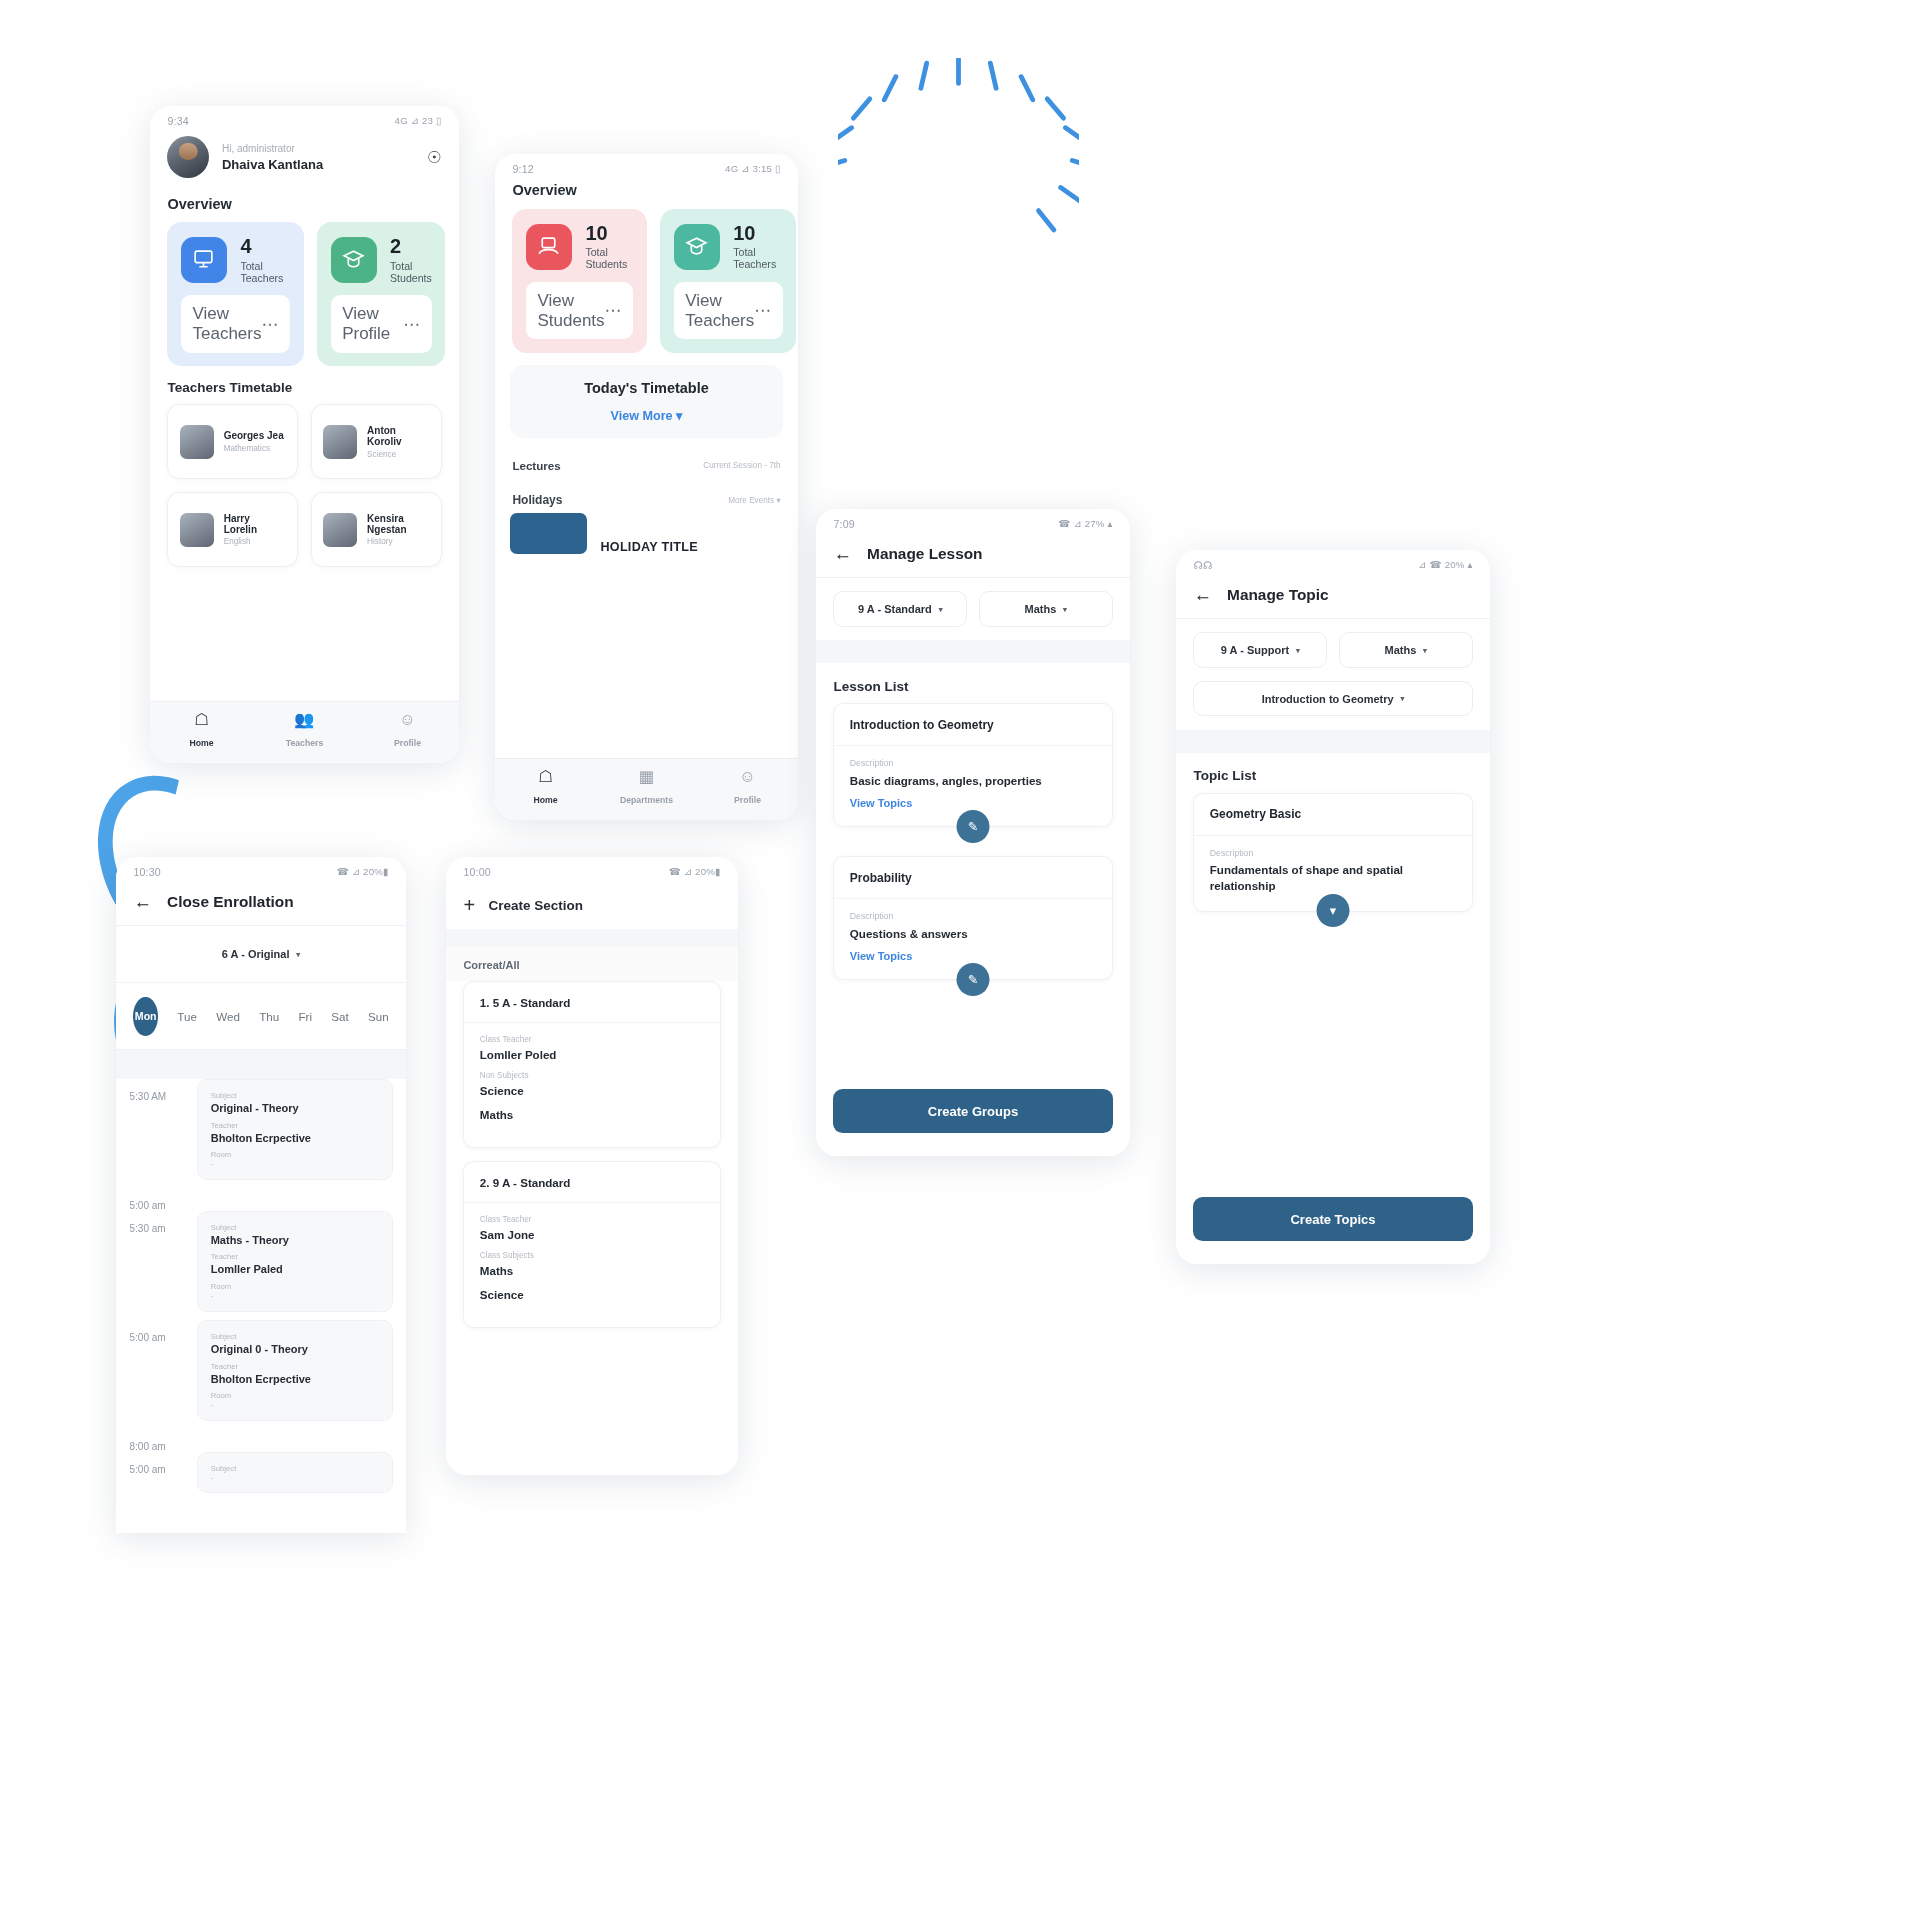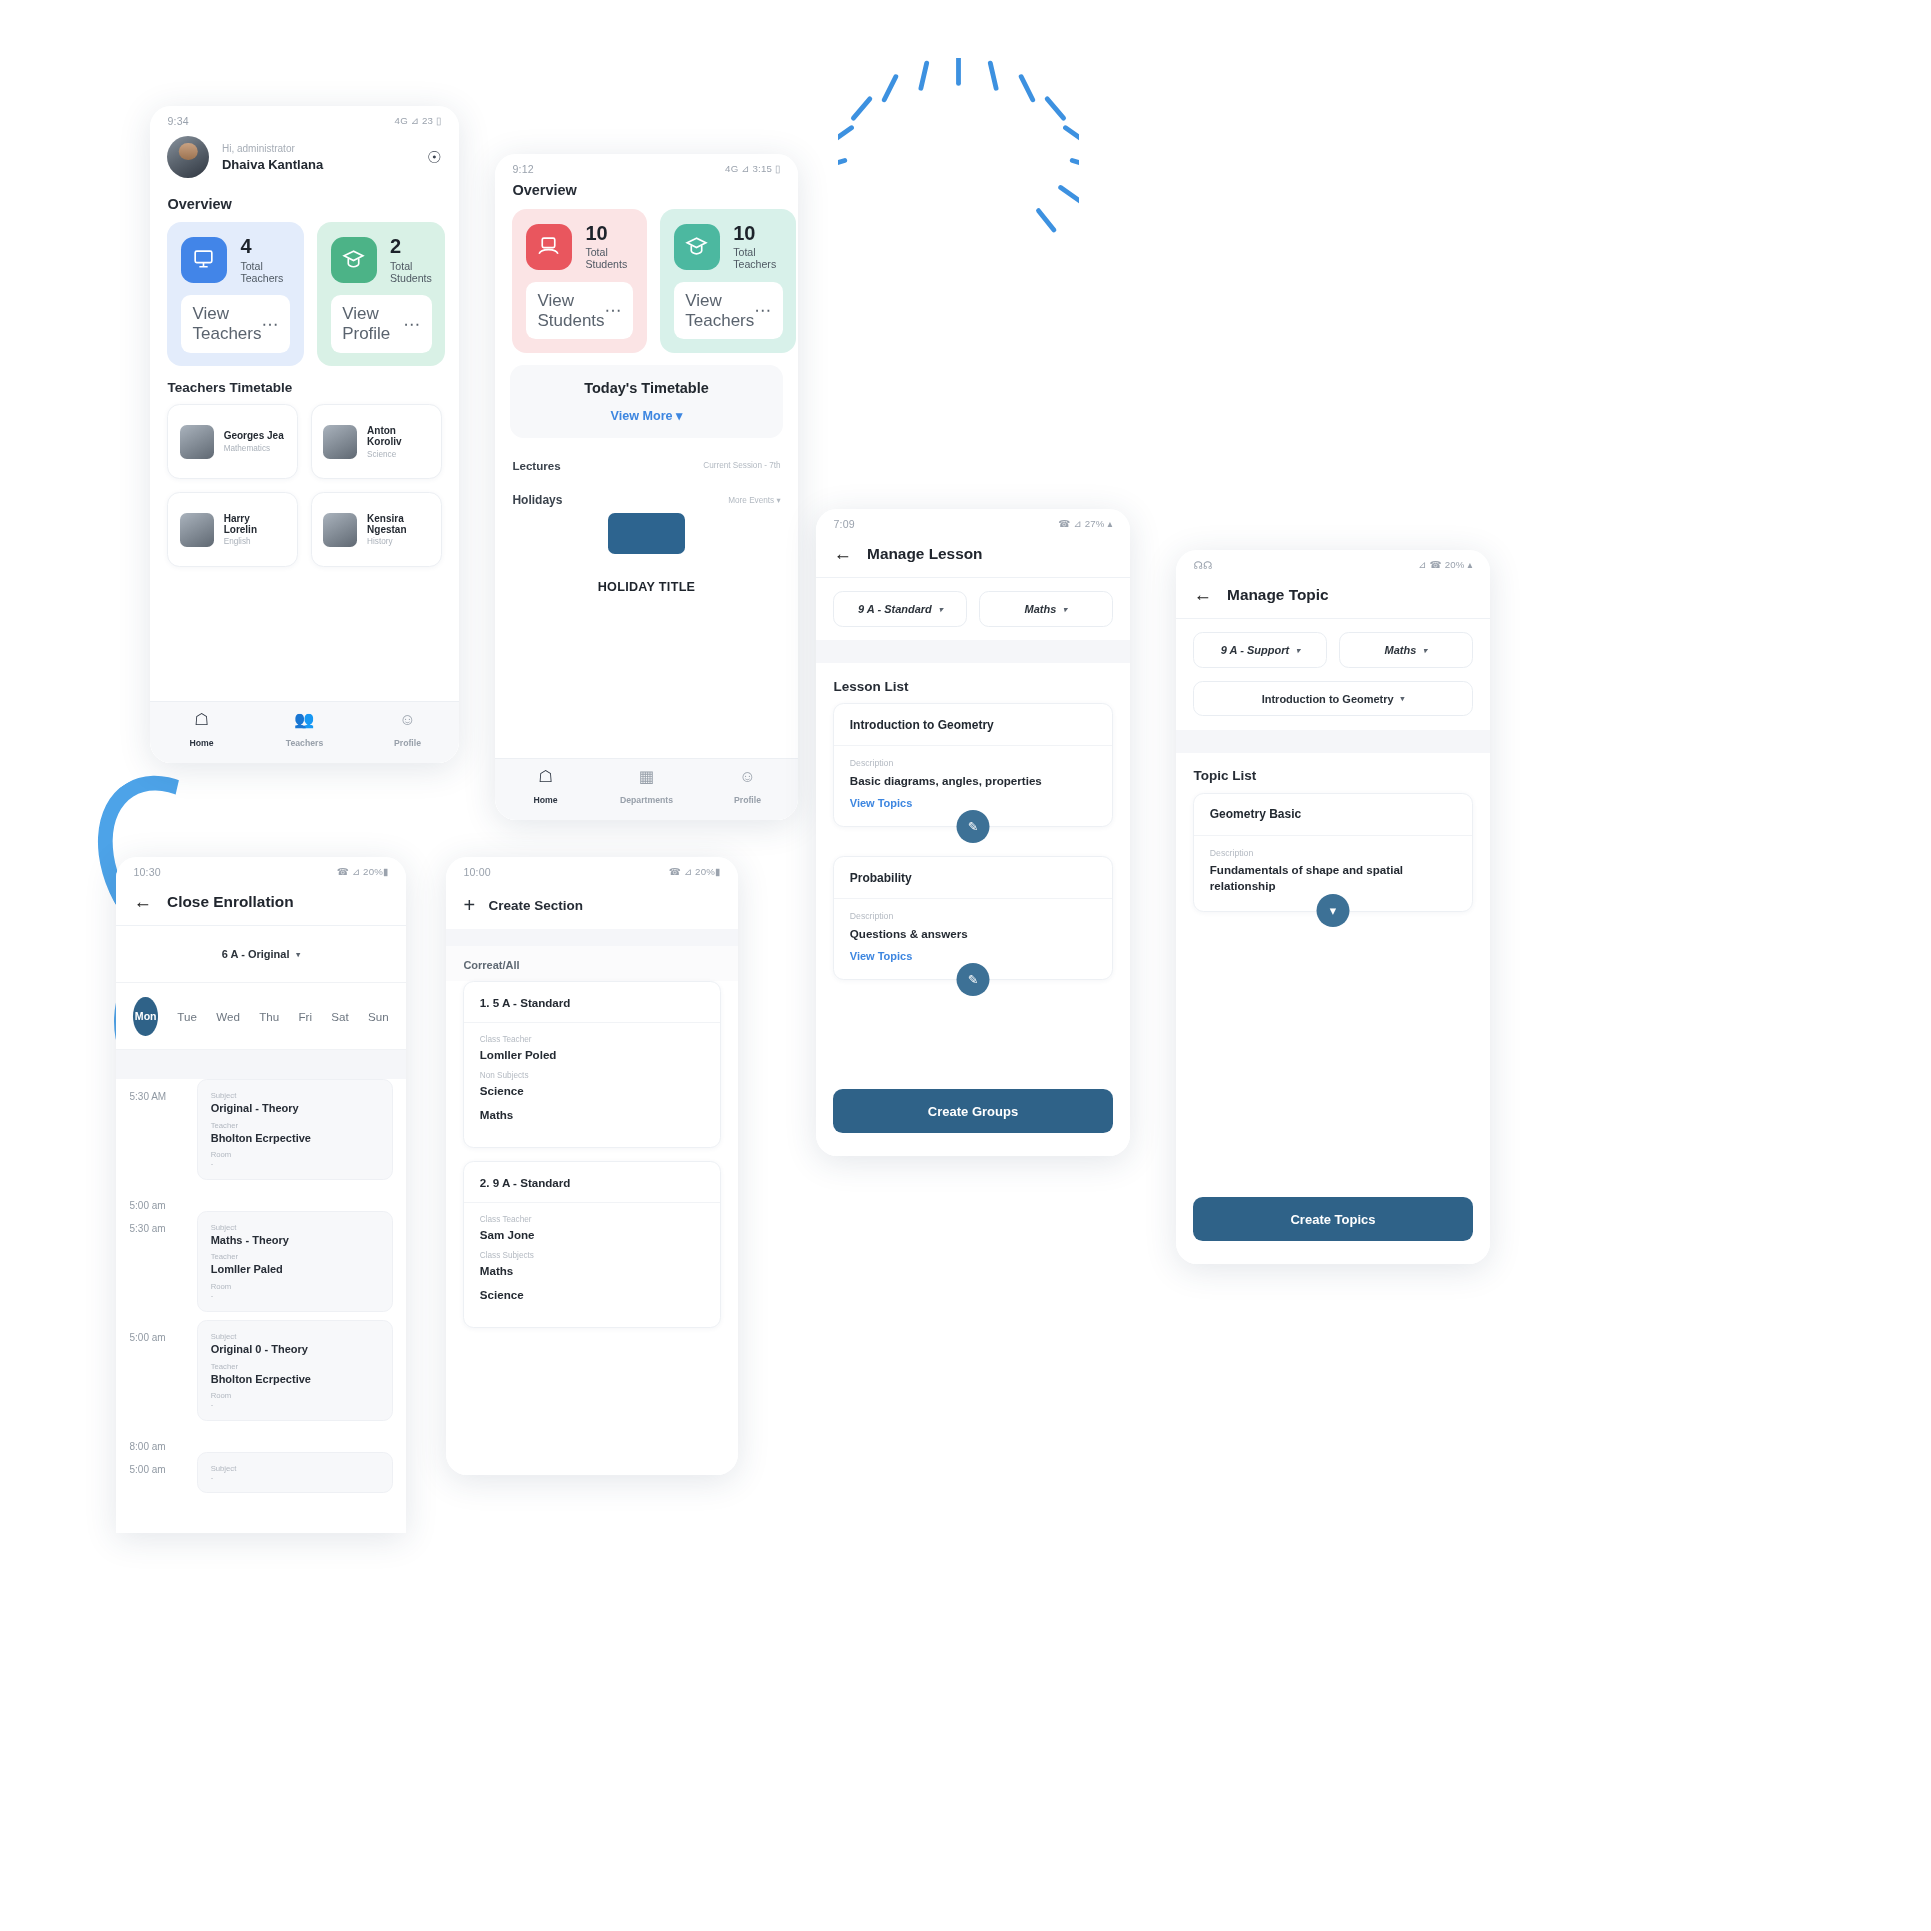--- a/index.html
+++ b/index.html
@@ -136,26 +136,26 @@
   .chip { font-size:9.2px; font-weight:700; padding:5.8px 11.6px; border-radius:7.7px; }
   .chip.red { background:#fbe7e7; color:#d9565c; }
   .chip.blue { background:#dbe8f8; color:#3d7fd4; }
   .lec-body { display:flex; gap:10.6px; align-items:center; }
   .lec-name { font-size:12px; font-weight:700; color:#222931; }
   .lec-meta { font-size:8.7px; color:#a9b0b9; margin-top:2.9px; }
 
   .hol-head { display:flex; align-items:center; justify-content:space-between; padding:13.5px 17.4px 5.8px; }
   .hol-head .h { font-size:12px; font-weight:700; color:#3b434d; }
   .hol-head .more { font-size:8.2px; color:#b3bac2; }
-  .hol-banner { margin:0 15.4px; display:flex; align-items:center; gap:26px;flex-direction:column; }
+  .hol-banner { margin:0 15.4px; display:flex; align-items:flex-end; gap:13px; }
   .hol-img { width:77px; height:41px; background:#2d648f; border-radius:6.8px; flex:none; }
   .hol-title { font-size:12.6px; font-weight:700; color:#1e242c; letter-spacing:0.3px; }
 
   
-  .dd-row { display:flex; gap:11.6px; padding:13.5px 17.4px;font-style:italic; }
+  .dd-row { display:flex; gap:11.6px; padding:13.5px 17.4px; }
   .dd {
     flex:1; background:#fff; border:1px solid #e9edf2; border-radius:9.7px;
     padding:10.6px 11.6px; font-size:11px; color:#2b323a; font-weight:600;
     display:flex; align-items:center; justify-content:center; gap:6.8px;
   }
   .dd .cv { font-size:7.7px; color:#5a636e; }
   .dd-full { margin:0 17.4px 13.5px; }
   .spacer-band { height:23px; background:#f5f6f9; }
 
   .list-head { font-size:13.5px; font-weight:700; color:#262c35; padding:15.4px 17.4px 9.7px; }

